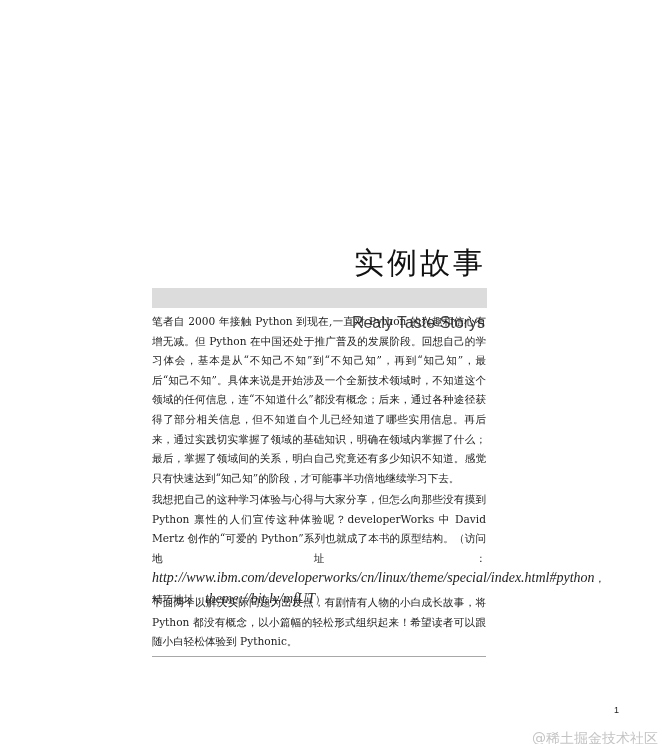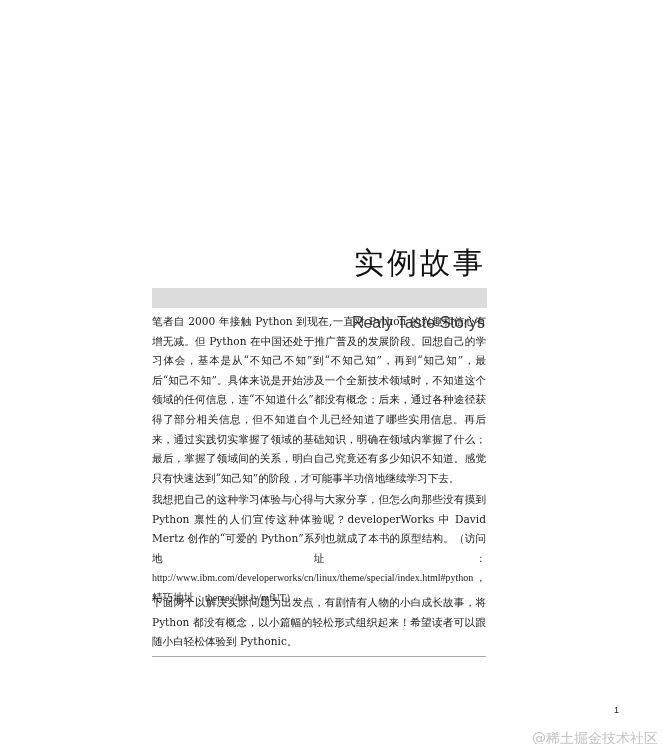--- a/index.html
+++ b/index.html
@@ -23,21 +23,21 @@
     font-size:16px; color:#404040;margin-top:25px;
   }
   .body-text {
     position:absolute; left:152px; width:334px;
     font-size:10.6px; line-height:19.6px; text-align:justify; color:#222;
     text-justify: inter-ideograph;
   }
   .p1 { top:304px; }
   .p2 { top:482px; }
   .p3 { top:585px; }
-  .url { font-family:"Liberation Serif", serif; font-size:10px; }
+  .url { font-style:italic; font-family:"Liberation Serif", serif; font-size:14px; }
   .bottom-rule {
     position:absolute; left:152px; top:648px; width:334px; height:0;
     border-top:1px solid #a8a8a8;
   }
   .page-number {
     position:absolute; left:614px; top:697px; font-size:9px;
     font-family:"Liberation Sans", sans-serif; color:#222;
   }
   .watermark {
     position:absolute; left:532px; top:722px; font-size:14px;

